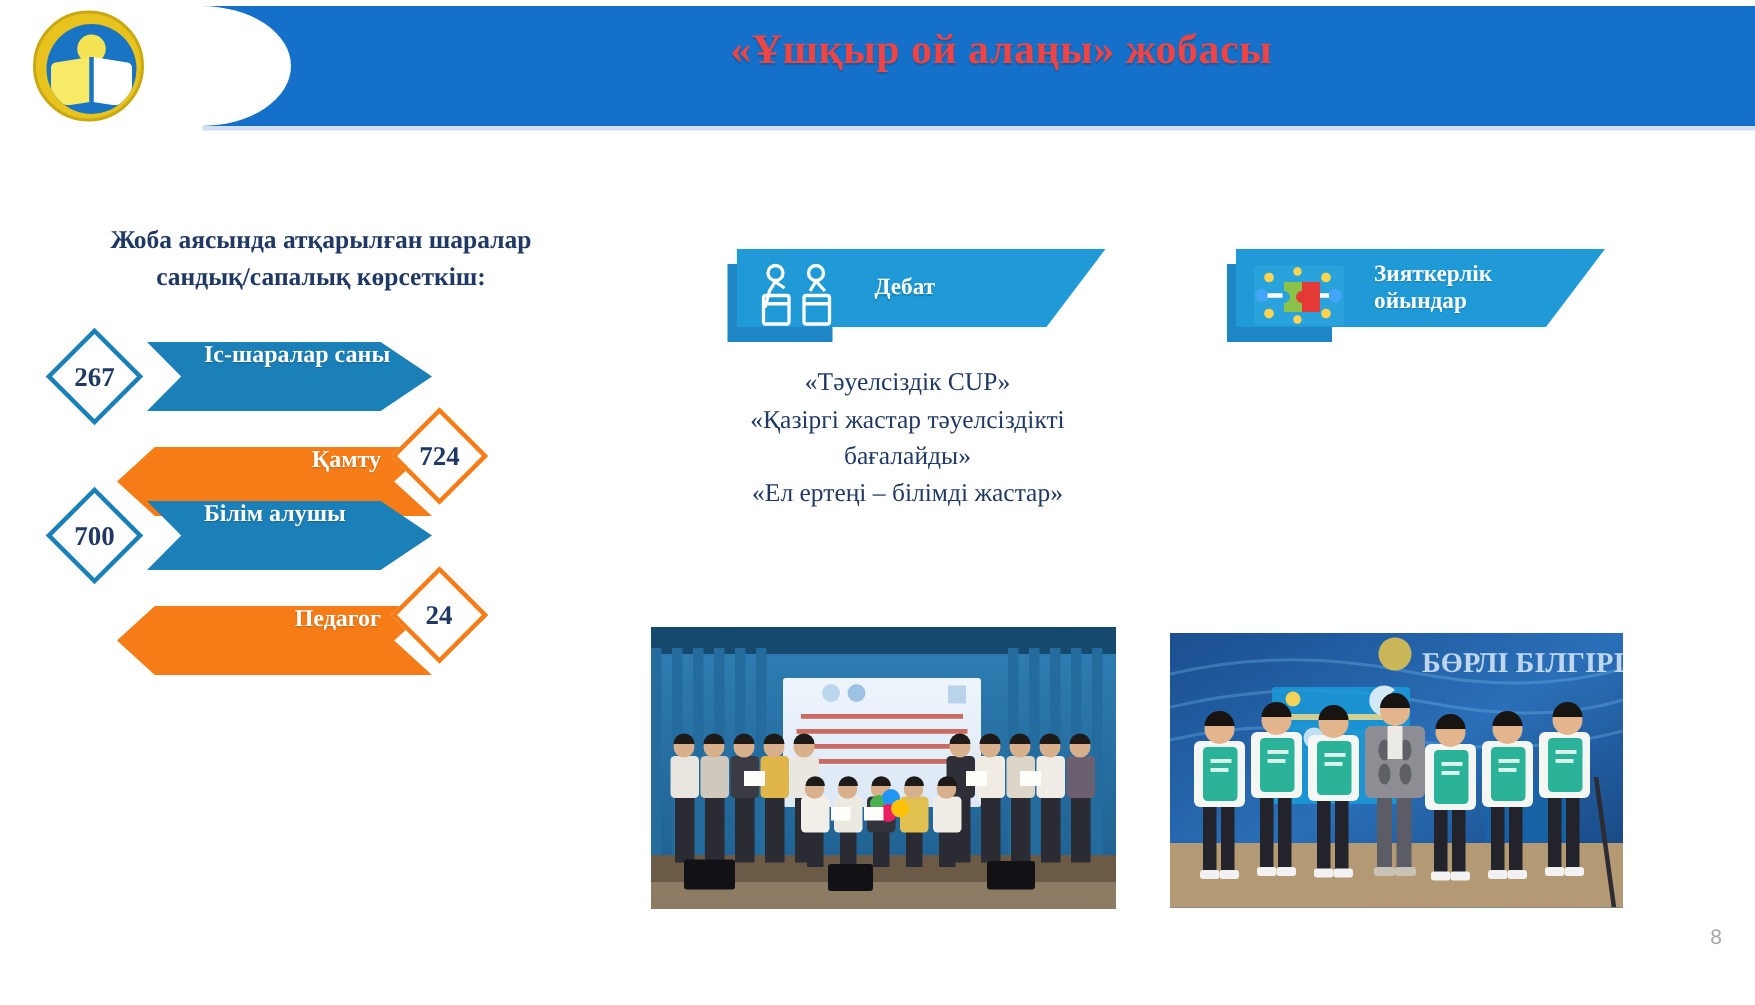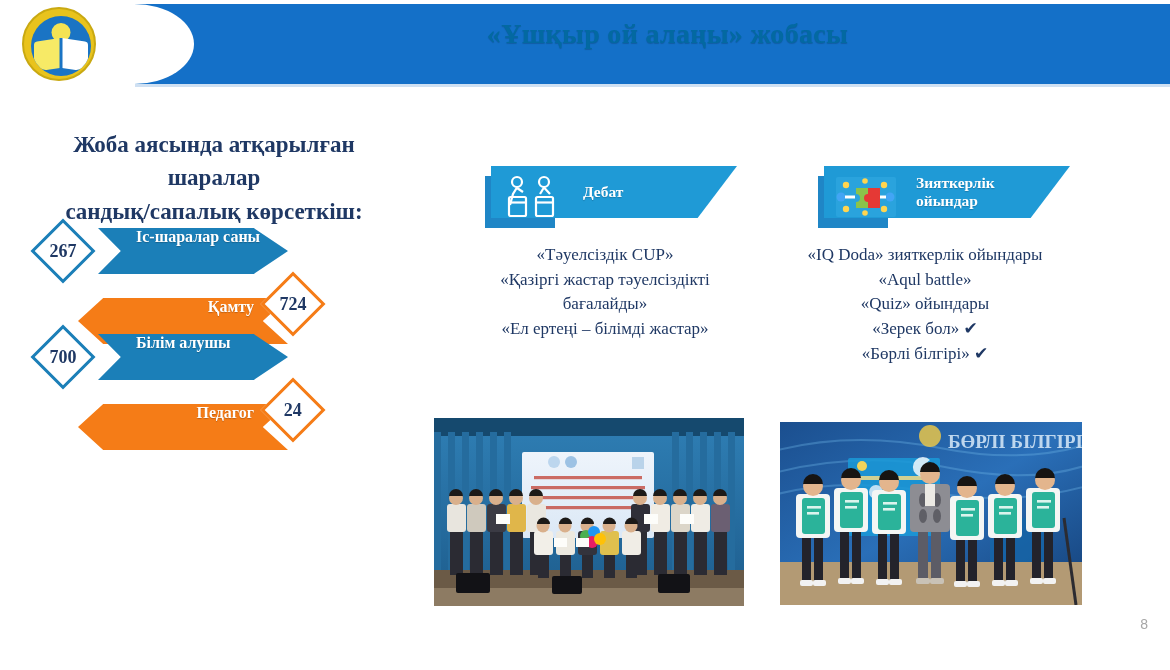--- a/index.html
+++ b/index.html
@@ -20,21 +20,21 @@
   .header-bar::before {
     content: ""; position: absolute;
     left: -1px; top: 0; width: 60px; height: 80px;
     background: #ffffff;
     border-radius: 0 100% 100% 0 / 0 50% 50% 0;
   }
   .header-title {
     position: absolute; left: 135px; top: 4px;
     width: 1035px; height: 60px;
     display: flex; align-items: center; justify-content: center;
-    color: #0369a1; font-size: 28px; font-weight: bold;
+    color: #ef4444; font-size: 28px; font-weight: bold;
     letter-spacing: .3px; text-shadow: 0 1px 1px rgba(0,0,0,.18);
     padding-left: 30px;
   }
   .header-underline {
     position: absolute; left: 135px; top: 84px;
     width: 1035px; height: 3px; background: #cfe0f2;
   }
 
   
   .logo {
@@ -64,23 +64,23 @@
     position: absolute; left: 50%; bottom: 5px; transform: translateX(-50%);
     width: 3px; height: 33px; background: #1a74c4;
   }
   .logo-ring-text {
     position: absolute; inset: 0; border-radius: 50%;
     border: 8px solid rgba(180,150,10,.0);
   }
 
   
   .left-heading {
-    position: absolute; left: 28px; top: 128px; width: 372px;
+    position: absolute; left: 28px; top: 148px; width: 372px;
     text-align: center; color: #1f3864;
-    font-size: 23px; font-weight: bold; line-height: 1.45;
+    font-size: 17px; font-weight: bold; line-height: 1.45;
   }
 
   
   .chart { position: absolute; left: 28px; top: 228px; width: 330px; height: 200px; }
   .row { position: absolute; height: 46px; }
   .chev {
     position: absolute; top: 0; height: 46px;
     display: flex; align-items: flex-start;
     color: #ffffff; font-size: 16px; font-weight: bold;
     text-shadow: 0 1px 1px rgba(0,0,0,.22);
@@ -403,27 +403,20 @@
         <circle cx="31" cy="6" r="2.8" fill="#ffd54f"></circle>
         <circle cx="31" cy="38" r="2.8" fill="#ffd54f"></circle>
         <circle cx="7" cy="22" r="4.5" fill="#42a5f5"></circle>
         <circle cx="56" cy="22" r="4.5" fill="#42a5f5"></circle>
         <path d="M11 22 h10" stroke="#ffffff" stroke-width="3"></path>
         <path d="M46 22 h6" stroke="#ffffff" stroke-width="3"></path>
       </svg>
     </div>
   </div>
 
-  <div class="col-list" style="left:760px; top:243px; width:330px;">
-    <div>«IQ Doda» зияткерлік ойындары</div>
-    <div>«Aqul battle»</div>
-    <div>«Quiz» ойындары</div>
-    <div>«Зерек бол» ✔</div>
-    <div>«Бөрлі білгірі» ✔</div>
-  </div>
 
   <div class="photo" style="left:780px; top:422px; width:302px; height:183px;">
     <svg width="302" height="183" viewBox="0 0 302 183">
       <defs>
         <linearGradient id="bg2" x1="0" y1="0" x2="1" y2="1">
           <stop offset="0" stop-color="#1b4f8f"></stop>
             <stop offset=".5" stop-color="#2a6fb8"></stop>
           <stop offset="1" stop-color="#143f77"></stop>
         </linearGradient>
       </defs>

